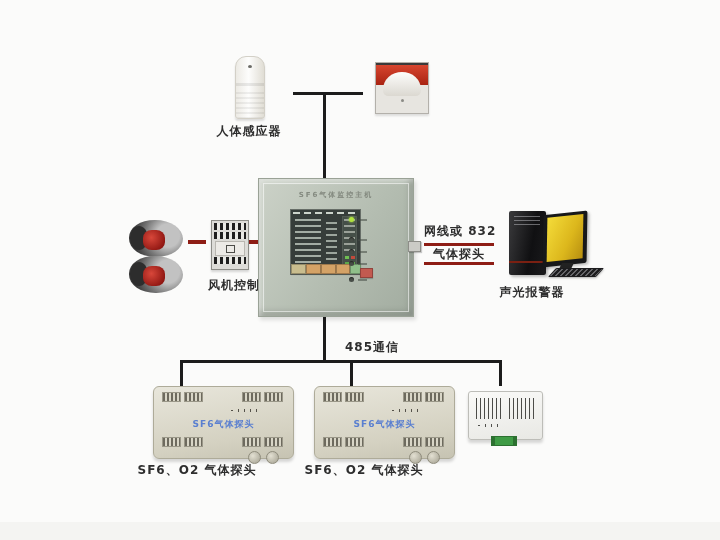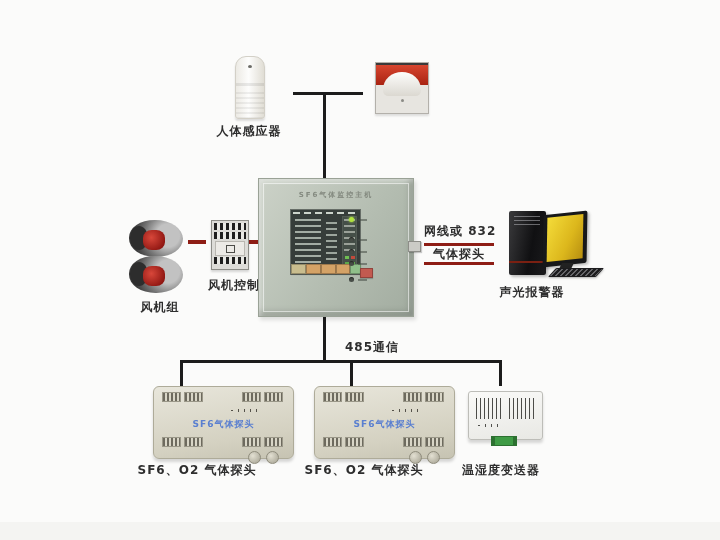--- a/index.html
+++ b/index.html
@@ -146,21 +146,20 @@
   <div class="abs fan" style="left:129px;top:220px;">
     <div class="fan-housing"></div>
     <div class="fan-dark"></div>
     <div class="fan-motor"></div>
   </div>
   <div class="abs fan" style="left:129px;top:256px;">
     <div class="fan-housing"></div>
     <div class="fan-dark"></div>
     <div class="fan-motor"></div>
   </div>
-  <div class="lbl" style="left:110px;top:299px;width:100px;">风机组</div>
 
   <div class="abs contactor">
     <div class="term" style="top:2px;"></div>
     <div class="term" style="top:11px;"></div>
     <div class="ct-mid">
       <div class="ct-mark"></div>
     </div>
     <div class="term" style="top:36px;"></div>
   </div>
   <div class="lbl" style="left:184px;top:277px;width:100px;">风机控制</div>
@@ -252,15 +251,14 @@
     <div class="det-conn" style="left:112px;"></div>
   </div>
   <div class="lbl" style="left:289px;top:462px;width:150px;">SF6、O2 气体探头</div>
 
   <div class="abs trans">
     <div class="tr-vent" style="left:7px;"></div>
     <div class="tr-vent" style="left:40px;"></div>
     <div class="tr-dots"></div>
     <div class="tr-conn"></div>
   </div>
-  <div class="lbl" style="left:431px;top:462px;width:140px;">温湿度变送器</div>
 
 </div>
 
 </body></html>

